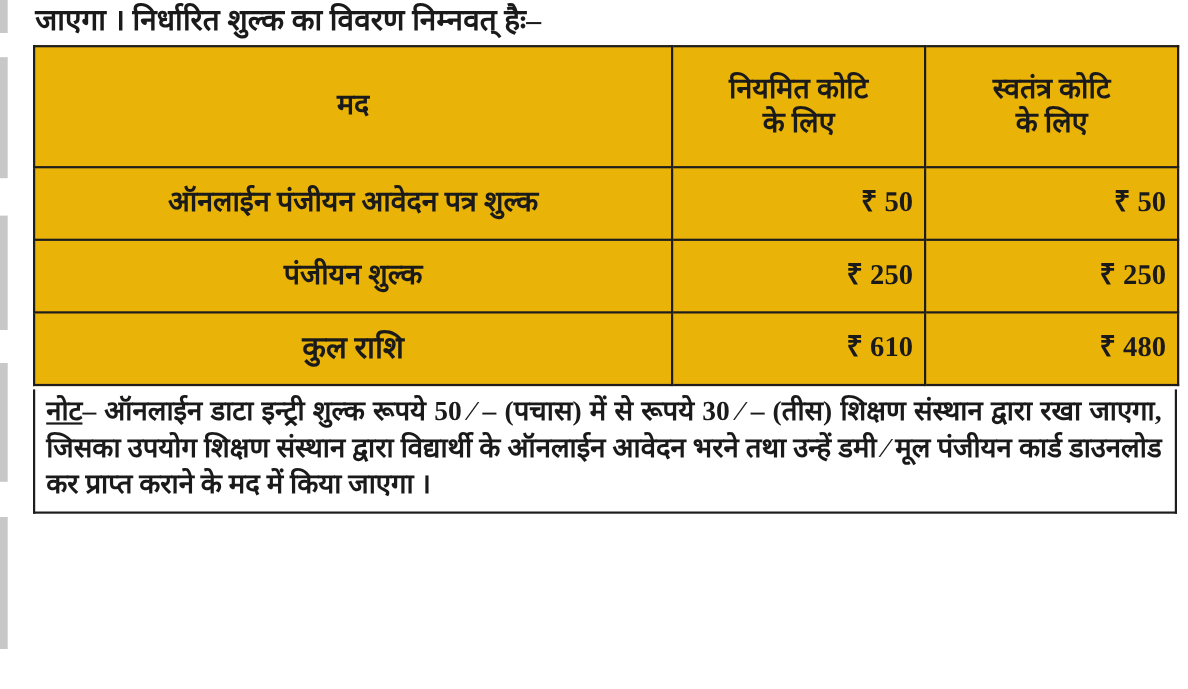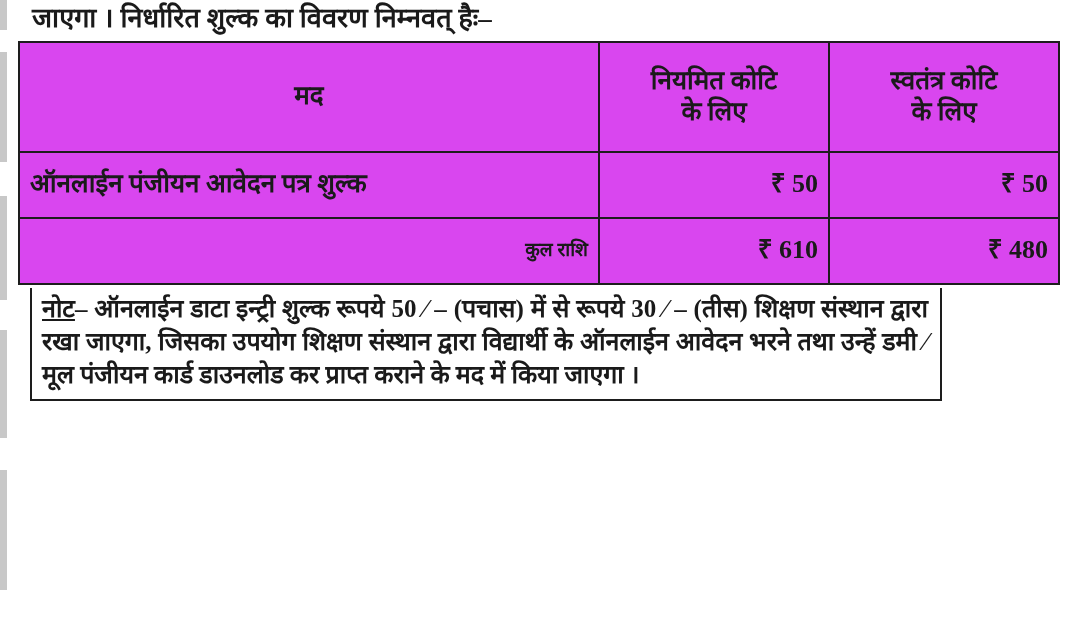--- a/index.html
+++ b/index.html
@@ -54,24 +54,25 @@
     font-weight: 700;
     line-height: 1.1;
     padding-top: 4px;
     padding-left: 14px;
     white-space: nowrap;
     letter-spacing: 0.1px;
   }
 
   table.fee-table {
     margin-top: 7px;
+    margin-left: 12px;
     border-collapse: collapse;
     width: 1040px;
     table-layout: fixed;
-    background: #d946ef;
+    background: #eab308;
   }
   table.fee-table td, table.fee-table th {
     border: 2px solid #1d1d1d;
     padding: 5px 10px;
     font-size: 26px;
     font-weight: 700;
     vertical-align: middle;
     line-height: 1.18;
   }
   col.c-item  { width: 580px; }
@@ -80,37 +81,36 @@
 
   th.head-cell {
     text-align: center;
     height: 98px;
     font-weight: 700;
     font-size: 27px;
   }
   th.head-cell .l2 { display: block; }
 
   td.item-cell {
-    text-align: left;
+    text-align: center;
     height: 54px;
     font-size: 26px;
   }
   td.num-cell {
     text-align: right;
     font-size: 26px;
   }
   tr.total-row td.item-cell {
-    text-align: right;
-    font-size: 19px;
+    font-size: 28px;
   }
 
   .note-block {
     margin-left: 12px;
     margin-top: 3px;
-    width: 912px;
+    width: 1040px;
     box-sizing: border-box;
     border: 2px solid #1d1d1d;
     border-top: none;
     padding: 4px 12px 8px 10px;
     font-size: 25px;
     font-weight: 700;
     line-height: 1.33;
     text-align: justify;
     text-justify: inter-word;
   }
@@ -168,20 +168,25 @@
           <span class="l2">के लिए</span>
         </th>
       </tr>
     </thead>
     <tbody>
       <tr>
         <td class="item-cell">ऑनलाईन पंजीयन आवेदन पत्र शुल्क</td>
         <td class="num-cell">₹ 50</td>
         <td class="num-cell">₹ 50</td>
       </tr>
+      <tr>
+        <td class="item-cell">पंजीयन शुल्क</td>
+        <td class="num-cell">₹ 250</td>
+        <td class="num-cell">₹ 250</td>
+      </tr>
       <tr class="total-row">
         <td class="item-cell">कुल राशि</td>
         <td class="num-cell">₹ 610</td>
         <td class="num-cell">₹ 480</td>
       </tr>
     </tbody>
   </table>
 
   <div class="note-block">
     <p><span class="note-label">नोट</span><span>– ऑनलाईन डाटा इन्ट्री शुल्क रूपये 50 ⁄ – (पचास) में से रूपये 30 ⁄ – (तीस) शिक्षण संस्थान द्वारा रखा जाएगा, जिसका उपयोग शिक्षण संस्थान द्वारा विद्यार्थी के ऑनलाईन आवेदन भरने तथा उन्हें डमी ⁄ मूल पंजीयन कार्ड डाउनलोड कर प्राप्त कराने के मद में किया जाएगा ।</span></p>

